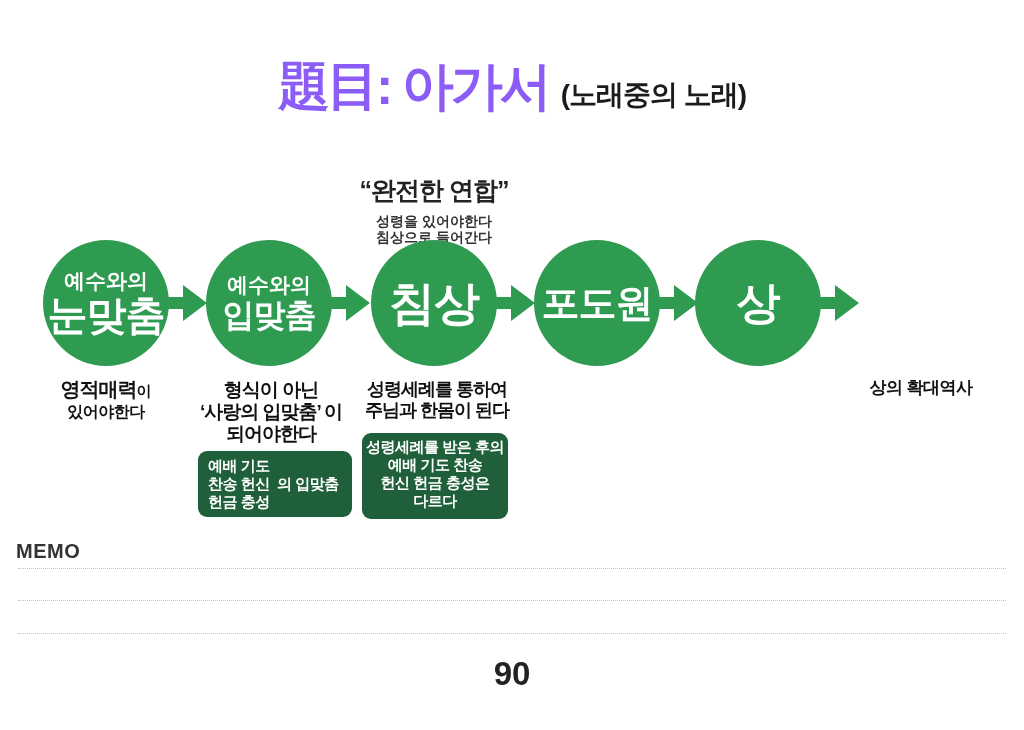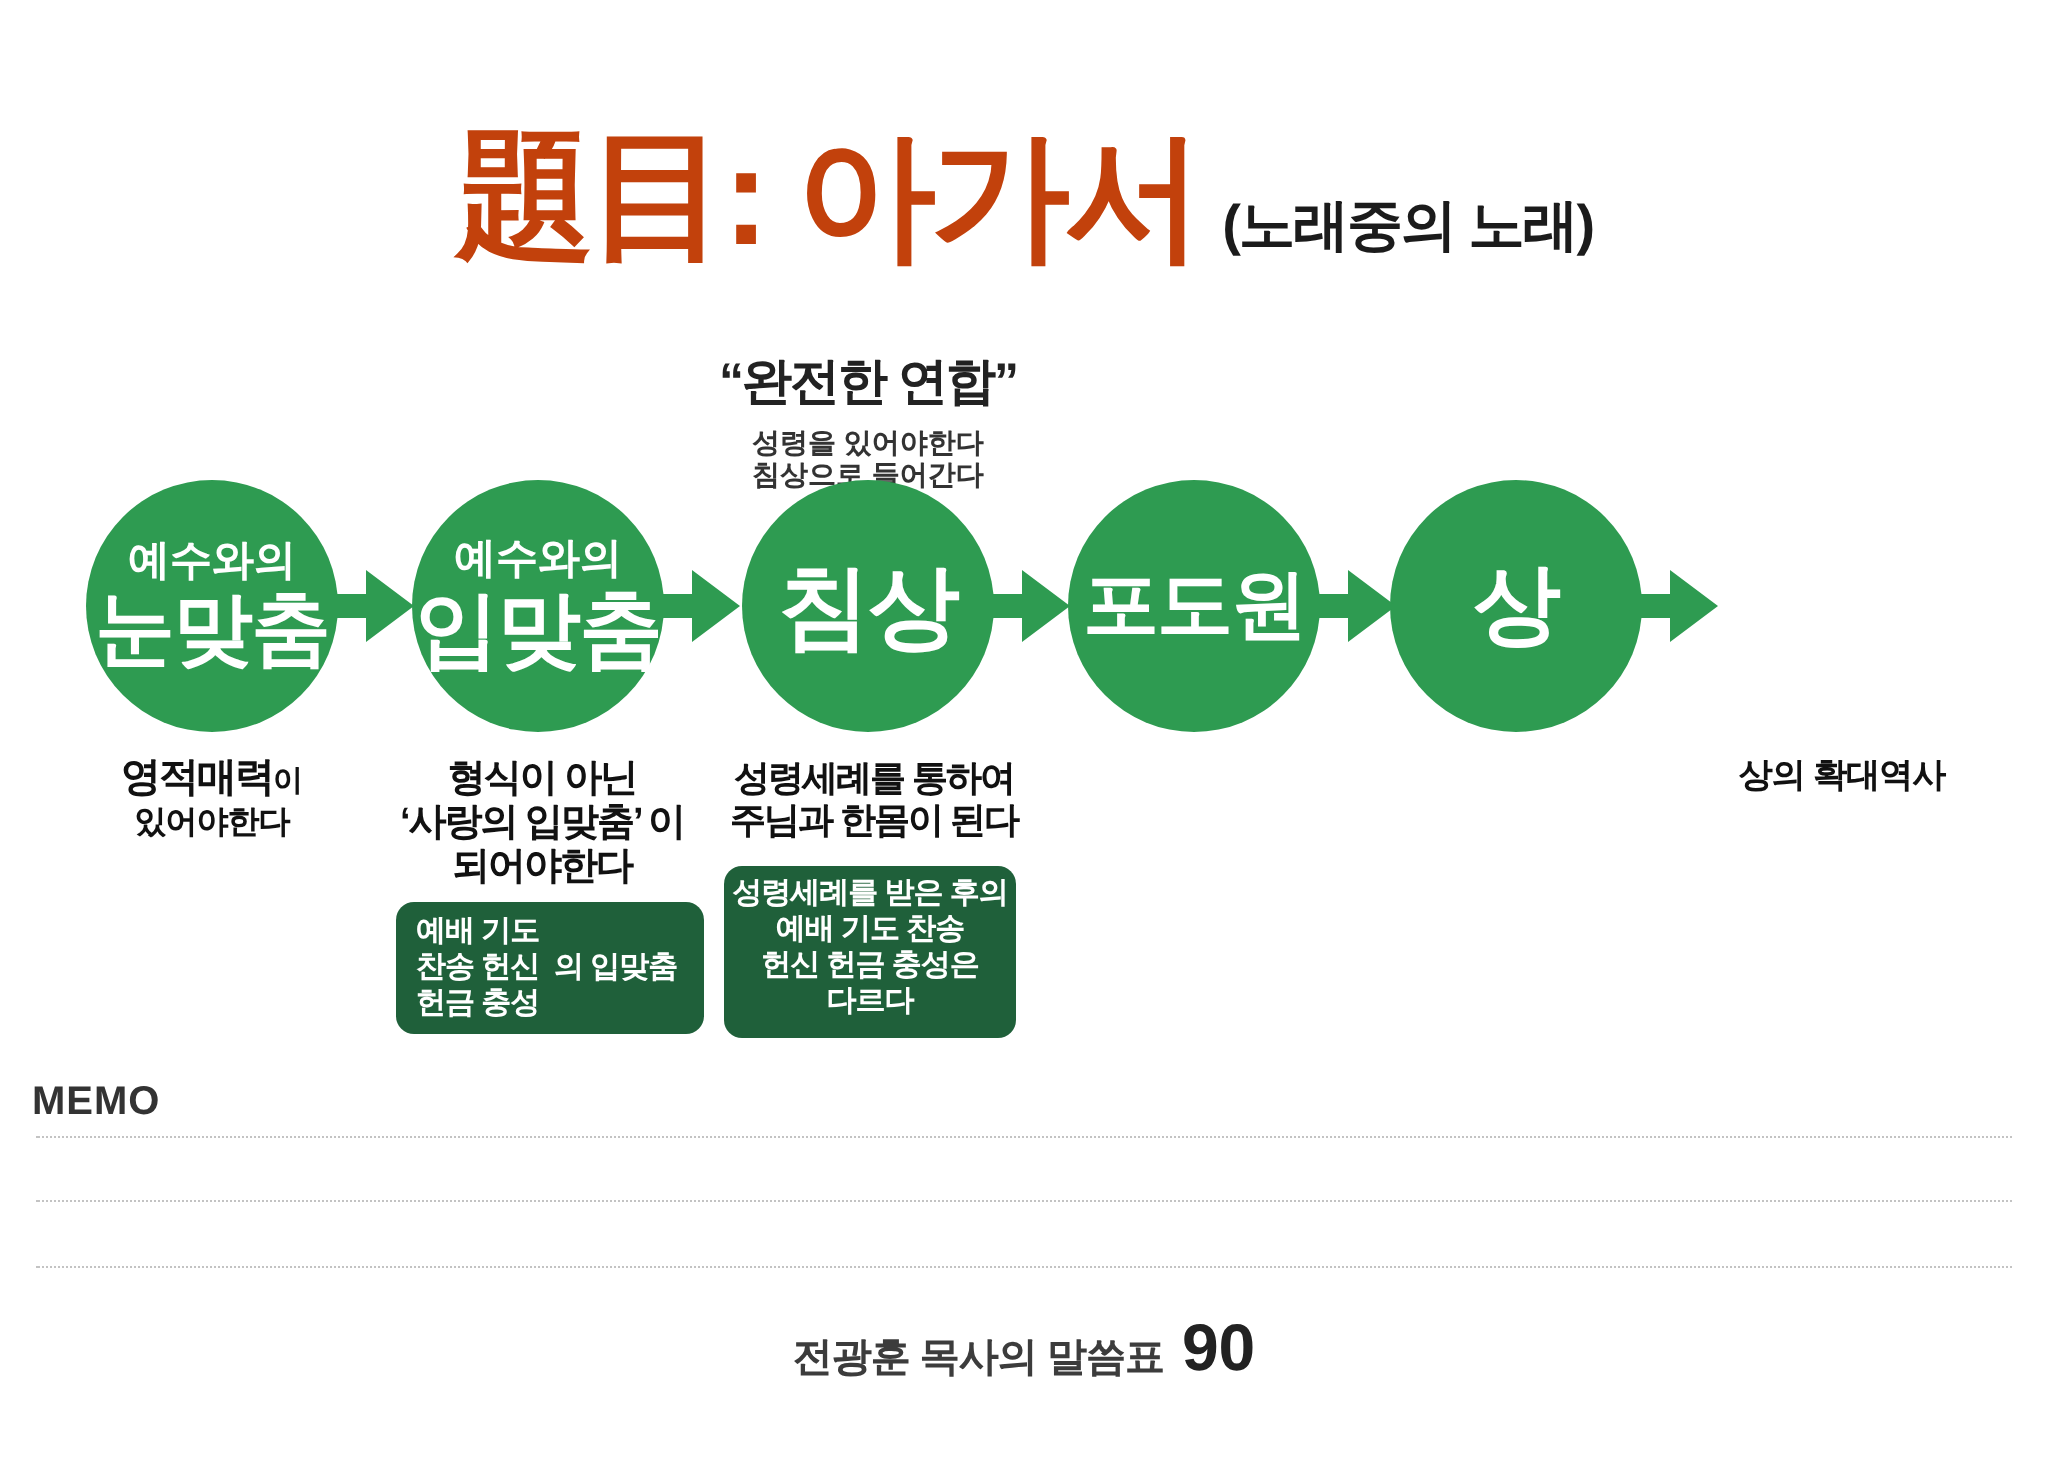--- a/index.html
+++ b/index.html
@@ -8,21 +8,21 @@
     position: relative; width: 1024px; height: 730px;
     background: #ffffff; overflow: hidden;
   }
 
   
   .title-wrap {
     position: absolute; top: 52px; left: 0; width: 1024px;
     text-align: center; white-space: nowrap;
   }
   .title-main {
-    font-size: 70px; font-weight: 800; letter-spacing: -3px; color: #c2410c;
+    font-size: 52px; font-weight: 800; letter-spacing: -3px; color: #8b5cf6;
   }
   .title-sub {
     font-size: 28px; font-weight: 800; letter-spacing: -1px; color: #1b1b1b;
     margin-left: 12px;
   }
 
   
   .union-note { position: absolute; left: 334px; top: 174px; width: 200px; text-align: center; }
   .union-quote { font-size: 25px; font-weight: 800; letter-spacing: -1px; color: #222; }
   .union-sub { margin-top: 6px; font-size: 14px; font-weight: 800; line-height: 16px; color: #333; }
@@ -32,21 +32,21 @@
     position: absolute; top: 240px; width: 126px; height: 126px;
     border-radius: 50%; background: #2e9b51;
     display: flex; flex-direction: column; align-items: center; justify-content: center;
     color: #ffffff; text-align: center; line-height: 1.02;
   }
   .c1 { left: 43px; }  .c2 { left: 206px; } .c3 { left: 371px; }
   .c4 { left: 534px; } .c5 { left: 695px; } .c6 { left: 858px; }
   .circle .pre   { font-size: 21px; font-weight: 800; margin-bottom: 3px; }
   .circle .big   { font-weight: 800; letter-spacing: -1px; white-space: nowrap; }
   .c1 .big { font-size: 40px; }
-  .c2 .big { font-size: 42px; }
+  .c2 .big { font-size: 32px; }
   .c3 .big { font-size: 46px; }
   .c4 .big { font-size: 38px; }
   .c5 .big { font-size: 44px; }
   .c6 .big { font-size: 44px; }
 
   .arrow { position: absolute; top: 283px; width: 40px; height: 40px; }
   .a1 { left: 167px; } .a2 { left: 330px; } .a3 { left: 495px; }
   .a4 { left: 658px; } .a5 { left: 819px; }
 
   
@@ -168,17 +168,16 @@
     <div>헌신 헌금 충성은</div>
     <div>다르다</div>
   </div>
 
   <div class="memo-label">MEMO</div>
   <div class="memo-line ml1"></div>
   <div class="memo-line ml2"></div>
   <div class="memo-line ml3"></div>
 
   <div class="footer">
-    <span class="footer-text">전광훈 목사의 말씀표</span>
     <span class="footer-num">90</span>
   </div>
 
 </div>
 
 </body></html>

